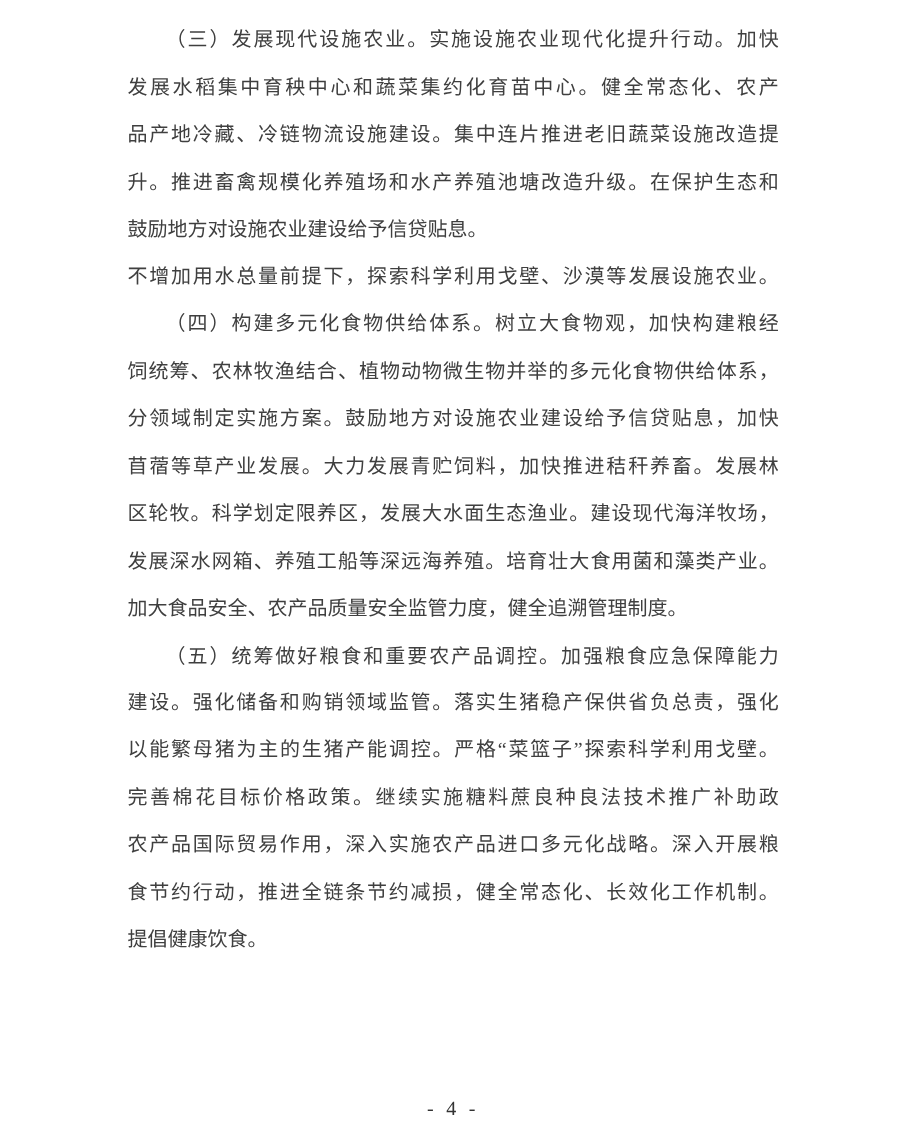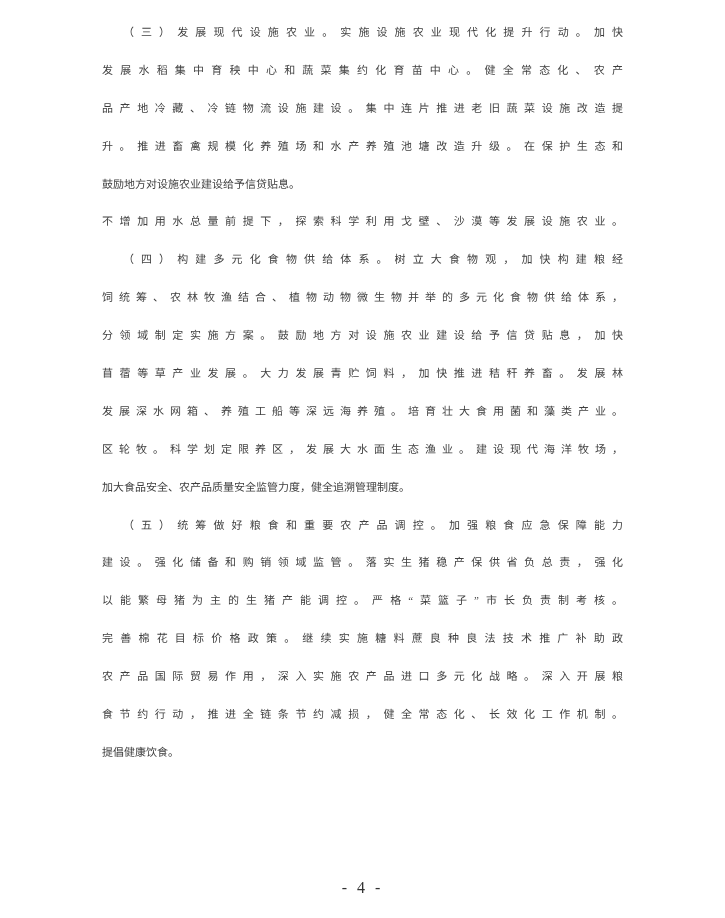--- a/index.html
+++ b/index.html
@@ -22,21 +22,21 @@
     top: 14px;
     width: 521px;
   }
   .doc-paragraph {
     margin: 0;
     padding: 0;
   }
   .doc-line {
     height: 37.9px;
     line-height: 37.9px;
-    font-size: 11px;
+    font-size: 16px;
     color: #3f3f3f;
     text-align: justify;
     text-align-last: justify;
     overflow: hidden;
     white-space: nowrap;
   }
   .doc-line.para-first {
     text-indent: 1.9em;
   }
   .doc-line.para-last {
@@ -71,29 +71,29 @@
       <div class="doc-line">升。推进畜禽规模化养殖场和水产养殖池塘改造升级。在保护生态和</div>
       <div class="doc-line para-last">鼓励地方对设施农业建设给予信贷贴息。</div>
       <div class="doc-line">不增加用水总量前提下，探索科学利用戈壁、沙漠等发展设施农业。</div>
     </section>
 
     <section class="doc-paragraph">
       <div class="doc-line para-first">（四）构建多元化食物供给体系。树立大食物观，加快构建粮经</div>
       <div class="doc-line">饲统筹、农林牧渔结合、植物动物微生物并举的多元化食物供给体系，</div>
       <div class="doc-line">分领域制定实施方案。鼓励地方对设施农业建设给予信贷贴息，加快</div>
       <div class="doc-line">苜蓿等草产业发展。大力发展青贮饲料，加快推进秸秆养畜。发展林</div>
+      <div class="doc-line">区轮牧。科学划定限养区，发展大水面生态渔业。建设现代海洋牧场，</div>
       <div class="doc-line">发展深水网箱、养殖工船等深远海养殖。培育壮大食用菌和藻类产业。</div>
-      <div class="doc-line">区轮牧。科学划定限养区，发展大水面生态渔业。建设现代海洋牧场，</div>
       <div class="doc-line para-last">加大食品安全、农产品质量安全监管力度，健全追溯管理制度。</div>
     </section>
 
     <section class="doc-paragraph">
       <div class="doc-line para-first">（五）统筹做好粮食和重要农产品调控。加强粮食应急保障能力</div>
       <div class="doc-line">建设。强化储备和购销领域监管。落实生猪稳产保供省负总责，强化</div>
-      <div class="doc-line">以能繁母猪为主的生猪产能调控。严格“菜篮子”市长负责制考核。</div>
+      <div class="doc-line">以能繁母猪为主的生猪产能调控。严格“菜篮子”探索科学利用戈壁。</div>
       <div class="doc-line">完善棉花目标价格政策。继续实施糖料蔗良种良法技术推广补助政</div>
       <div class="doc-line">农产品国际贸易作用，深入实施农产品进口多元化战略。深入开展粮</div>
       <div class="doc-line">食节约行动，推进全链条节约减损，健全常态化、长效化工作机制。</div>
       <div class="doc-line para-last">提倡健康饮食。</div>
     </section>
 
   </div>
 
   <div class="page-footer">
     <span class="page-number">- 4 -</span>

